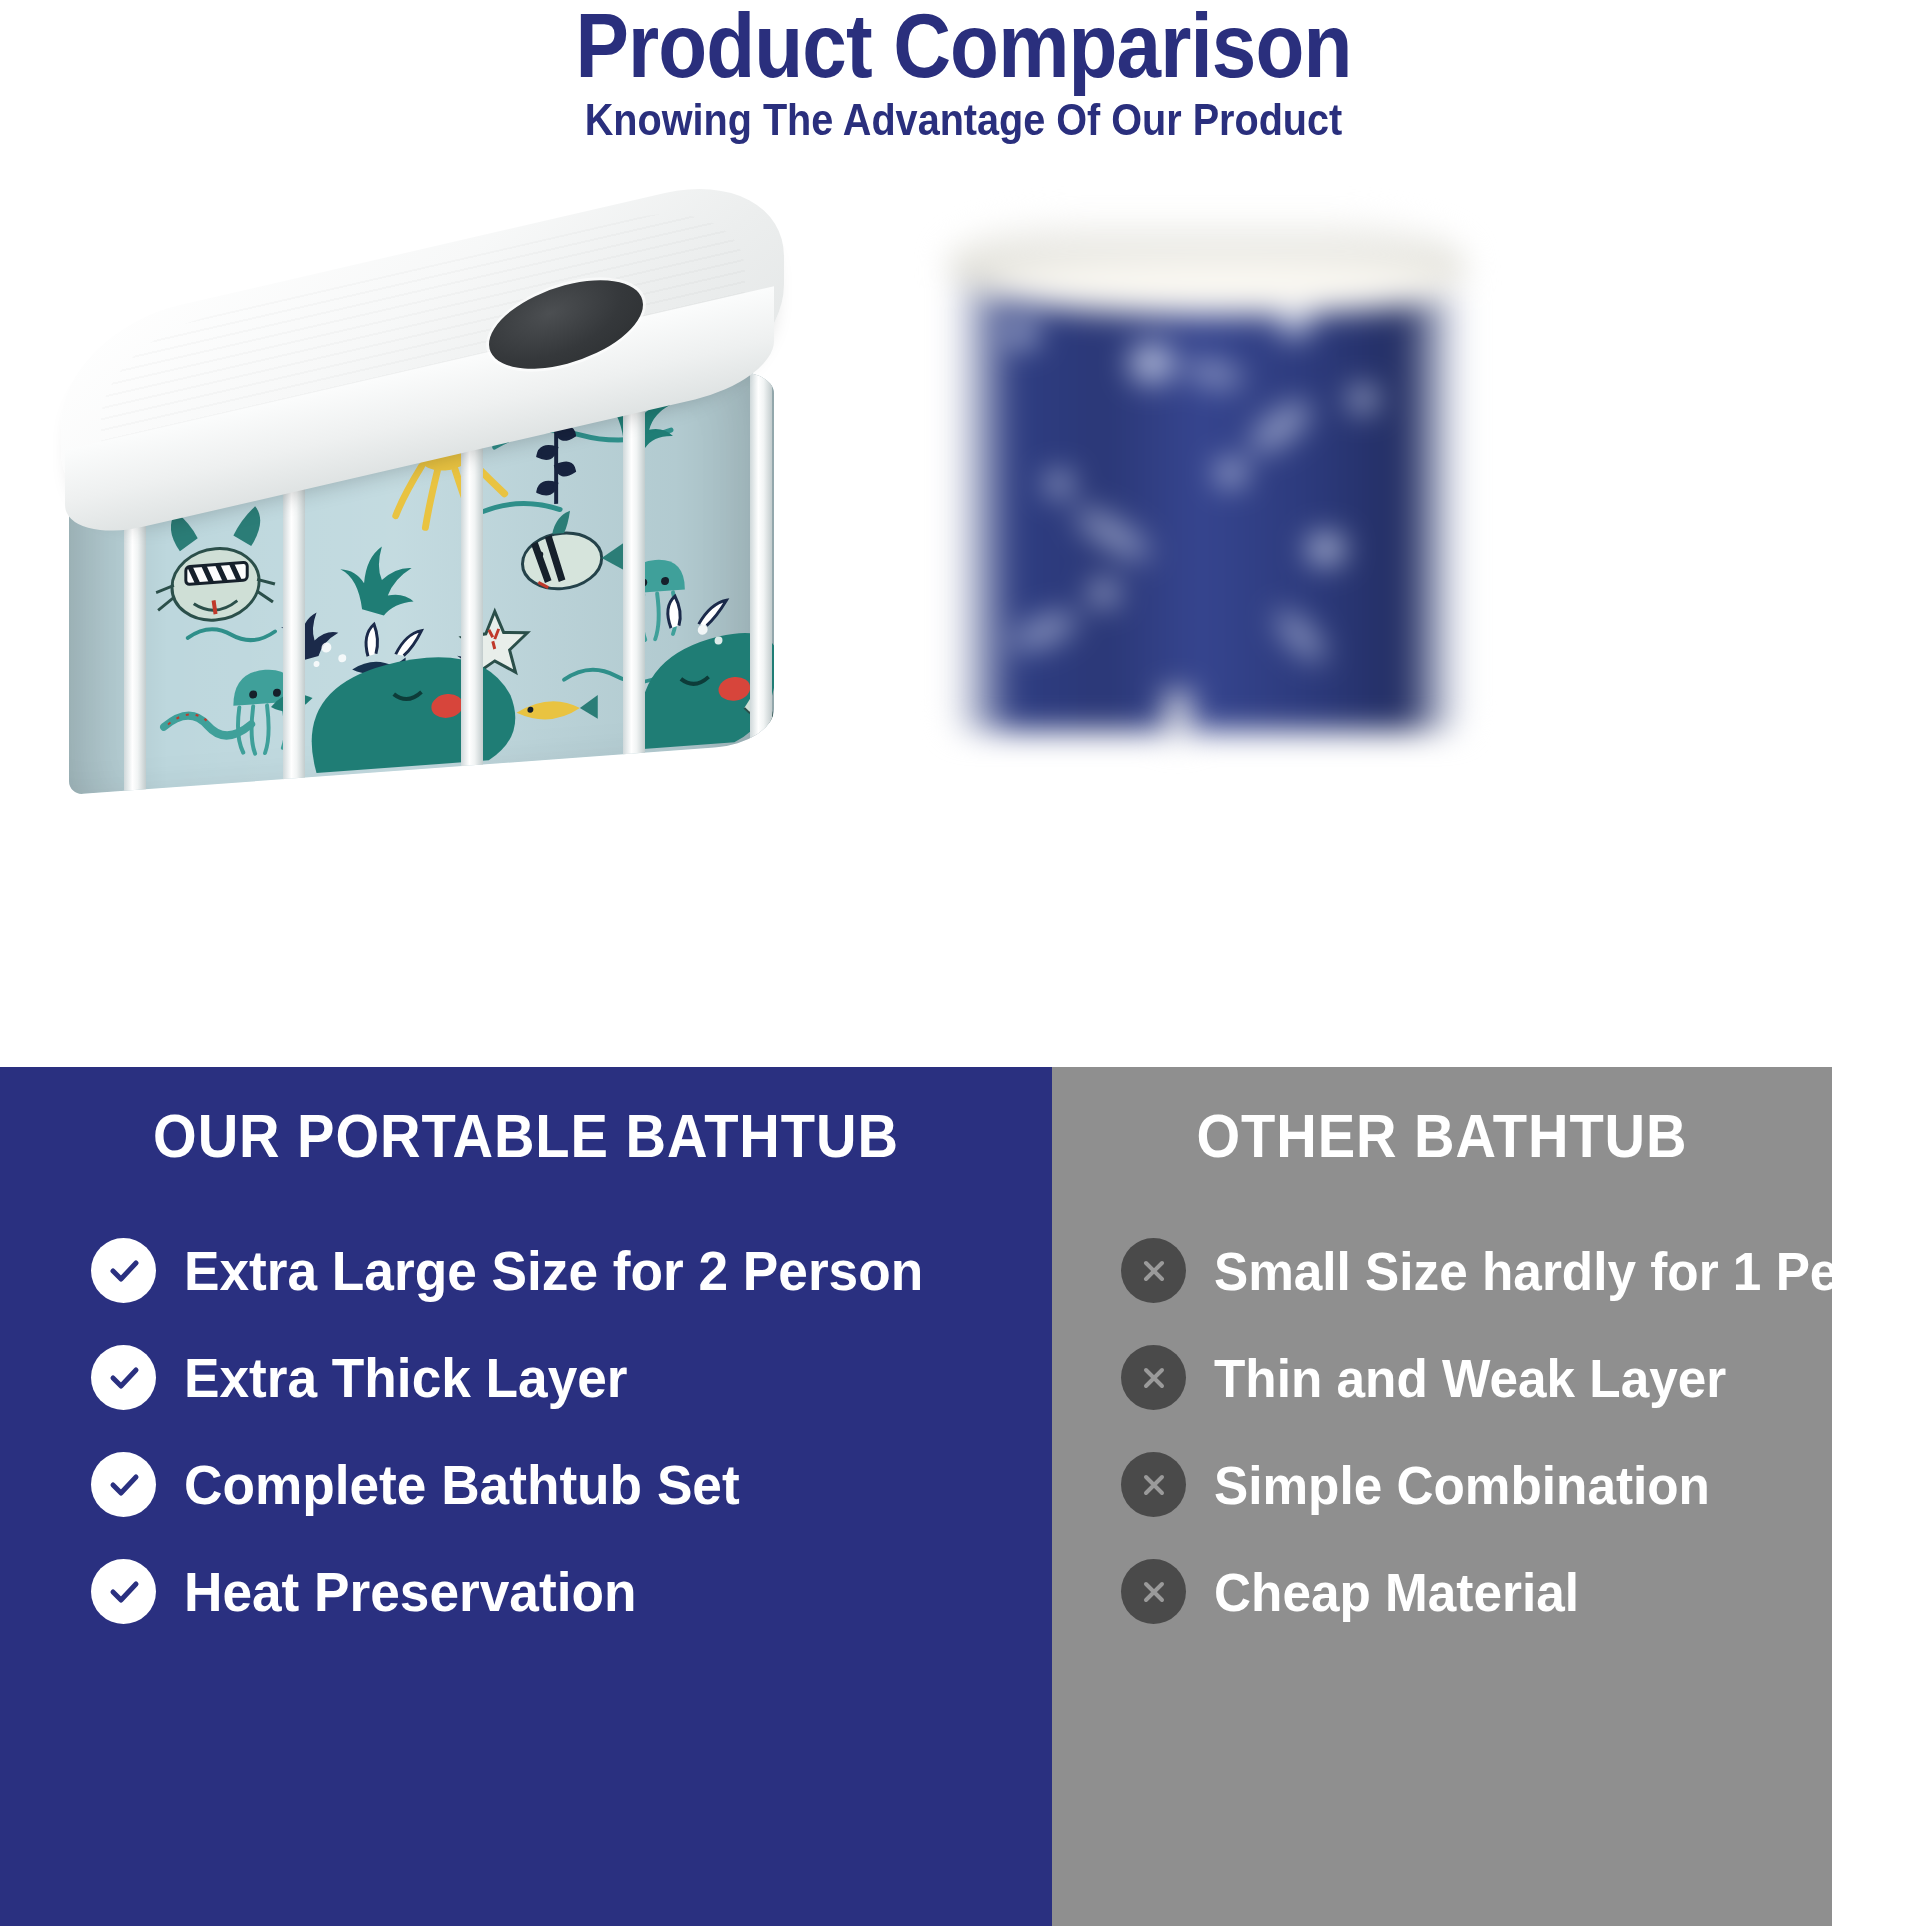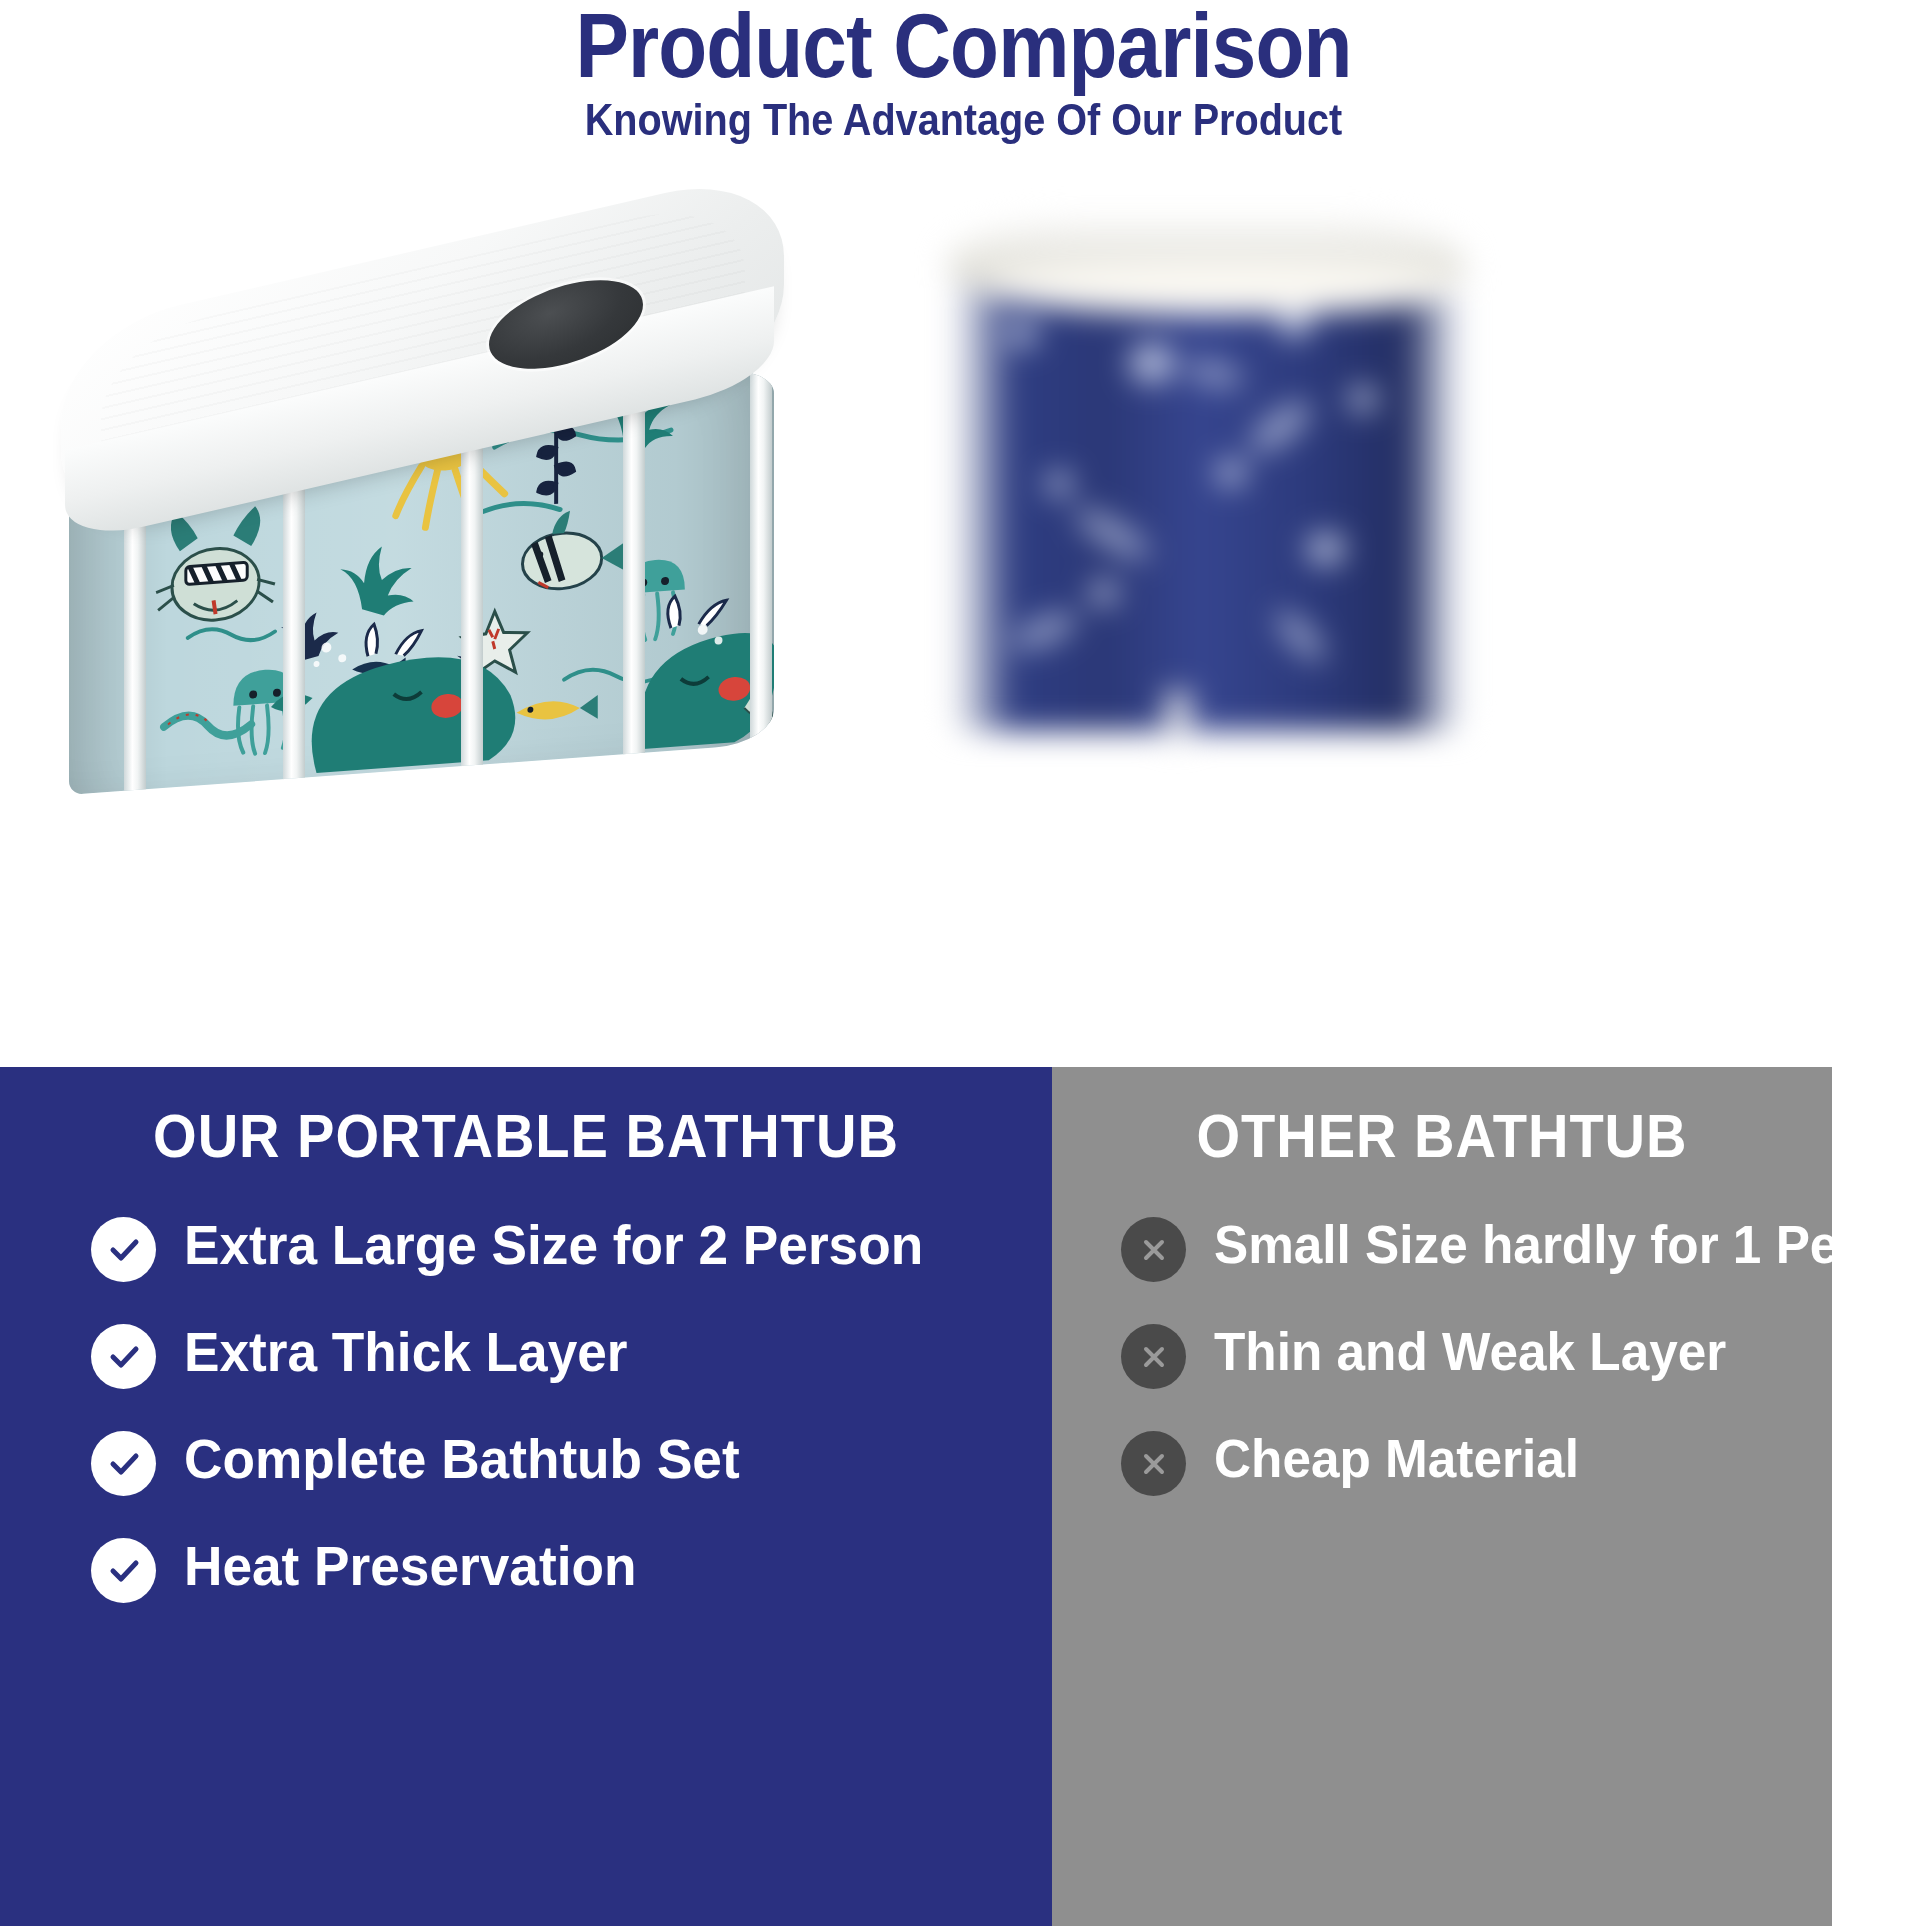--- a/index.html
+++ b/index.html
@@ -259,21 +259,21 @@
   .feature-list {
     list-style: none;
     margin: 0;
     padding: 0 28px 0 91px;
   }
   .panel-other .feature-list {
     padding: 0 24px 0 69px;
   }
   .feature-item {
     display: flex;
-    align-items: flex-start;
+    align-items: center;
     height: 107px;
     gap: 28px;
   }
 
   
   .badge {
     flex: 0 0 auto;
     width: 65px;
     height: 65px;
     border-radius: 50%;
@@ -544,27 +544,35 @@
 
       <li class="feature-item">
         <span class="badge badge-cross">
           <svg width="38" height="38" viewBox="0 0 38 38">
             <path d="M11 11 L27 27 M27 11 L11 27" stroke="#9a9a9a" stroke-width="4" fill="none" stroke-linecap="round"></path>
           </svg>
         </span>
         <span class="feature-label">Thin and Weak Layer</span>
       </li>
 
-
       <li class="feature-item">
         <span class="badge badge-cross">
           <svg width="38" height="38" viewBox="0 0 38 38">
             <path d="M11 11 L27 27 M27 11 L11 27" stroke="#9a9a9a" stroke-width="4" fill="none" stroke-linecap="round"></path>
           </svg>
         </span>
+        <span class="feature-label">Simple Combination</span>
+      </li>
+
+      <li class="feature-item">
+        <span class="badge badge-cross">
+          <svg width="38" height="38" viewBox="0 0 38 38">
+            <path d="M11 11 L27 27 M27 11 L11 27" stroke="#9a9a9a" stroke-width="4" fill="none" stroke-linecap="round"></path>
+          </svg>
+        </span>
         <span class="feature-label">Cheap Material</span>
       </li>
 
 
     </ul>
   </div>
 </div>
 
 
 </body></html>

